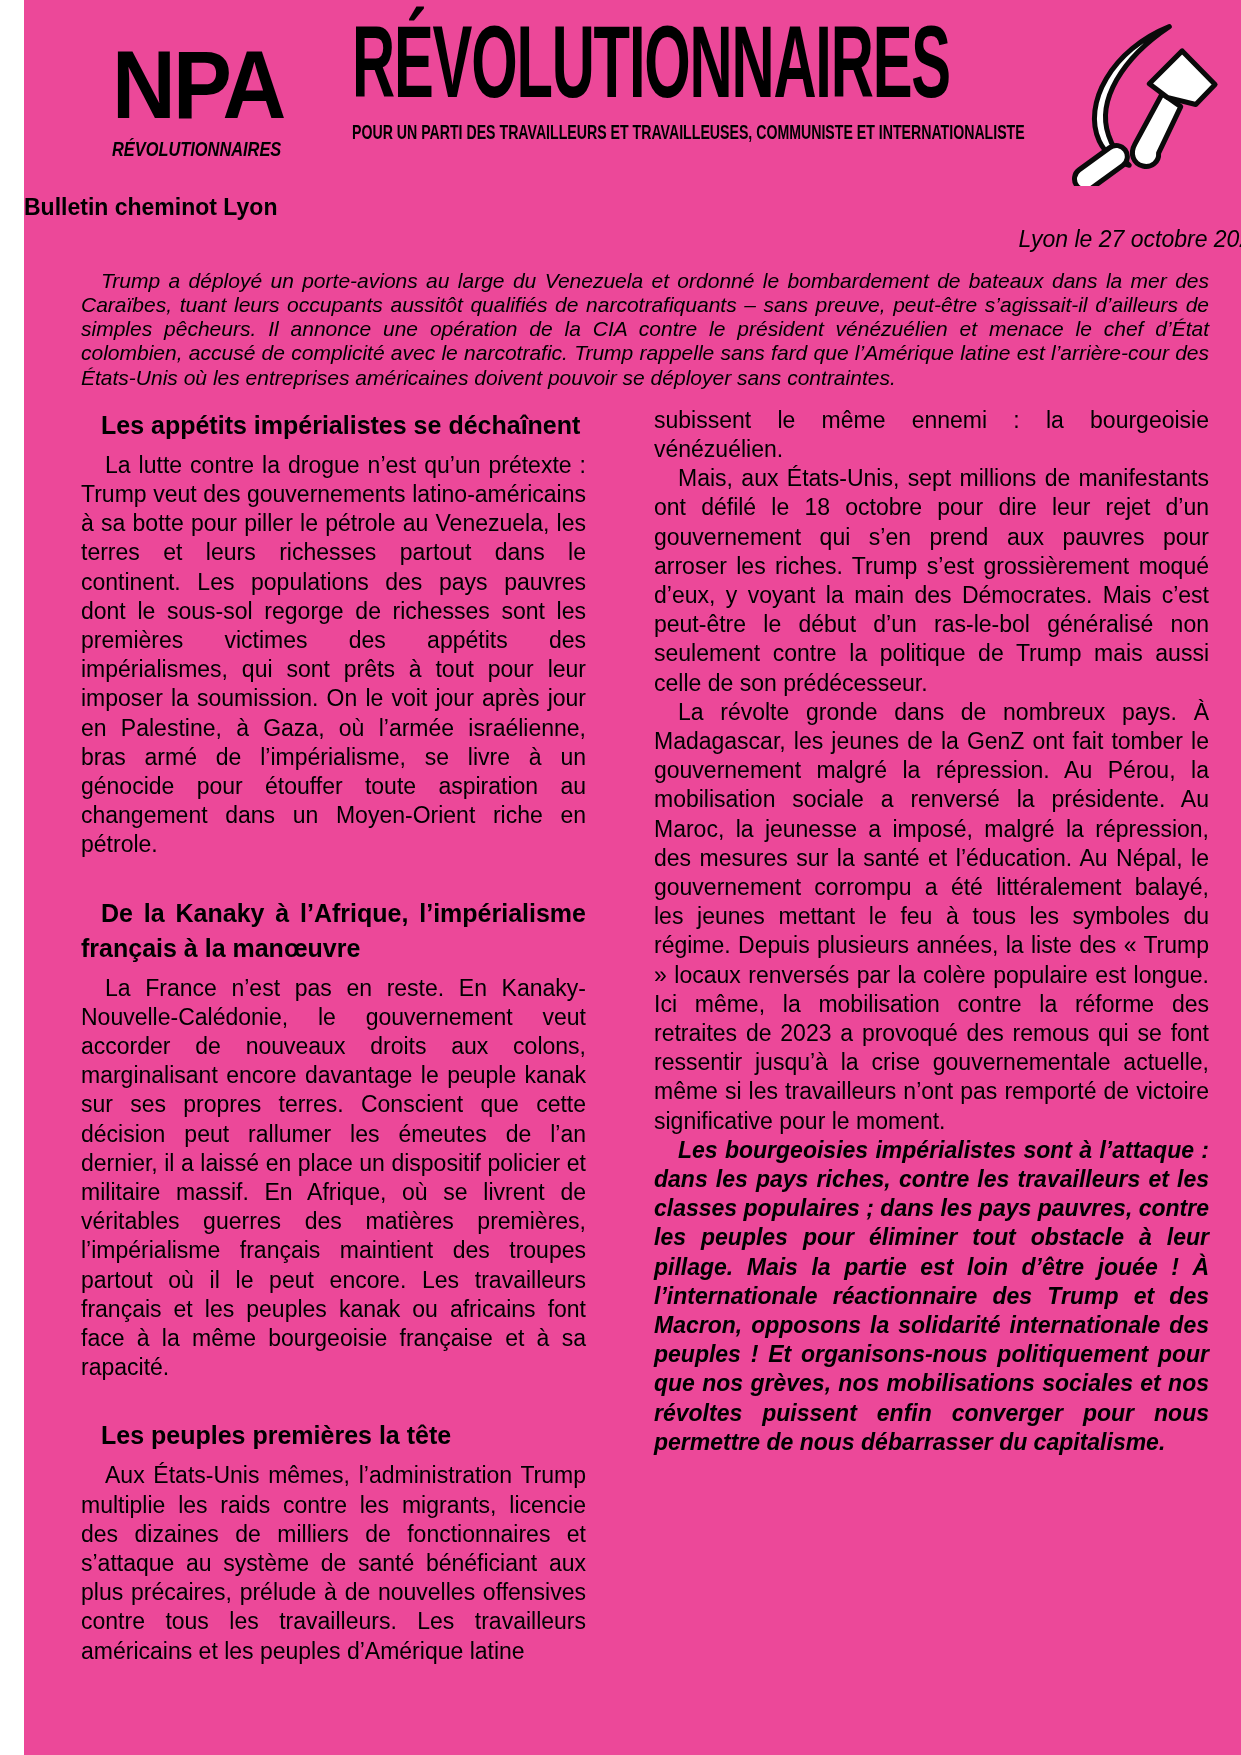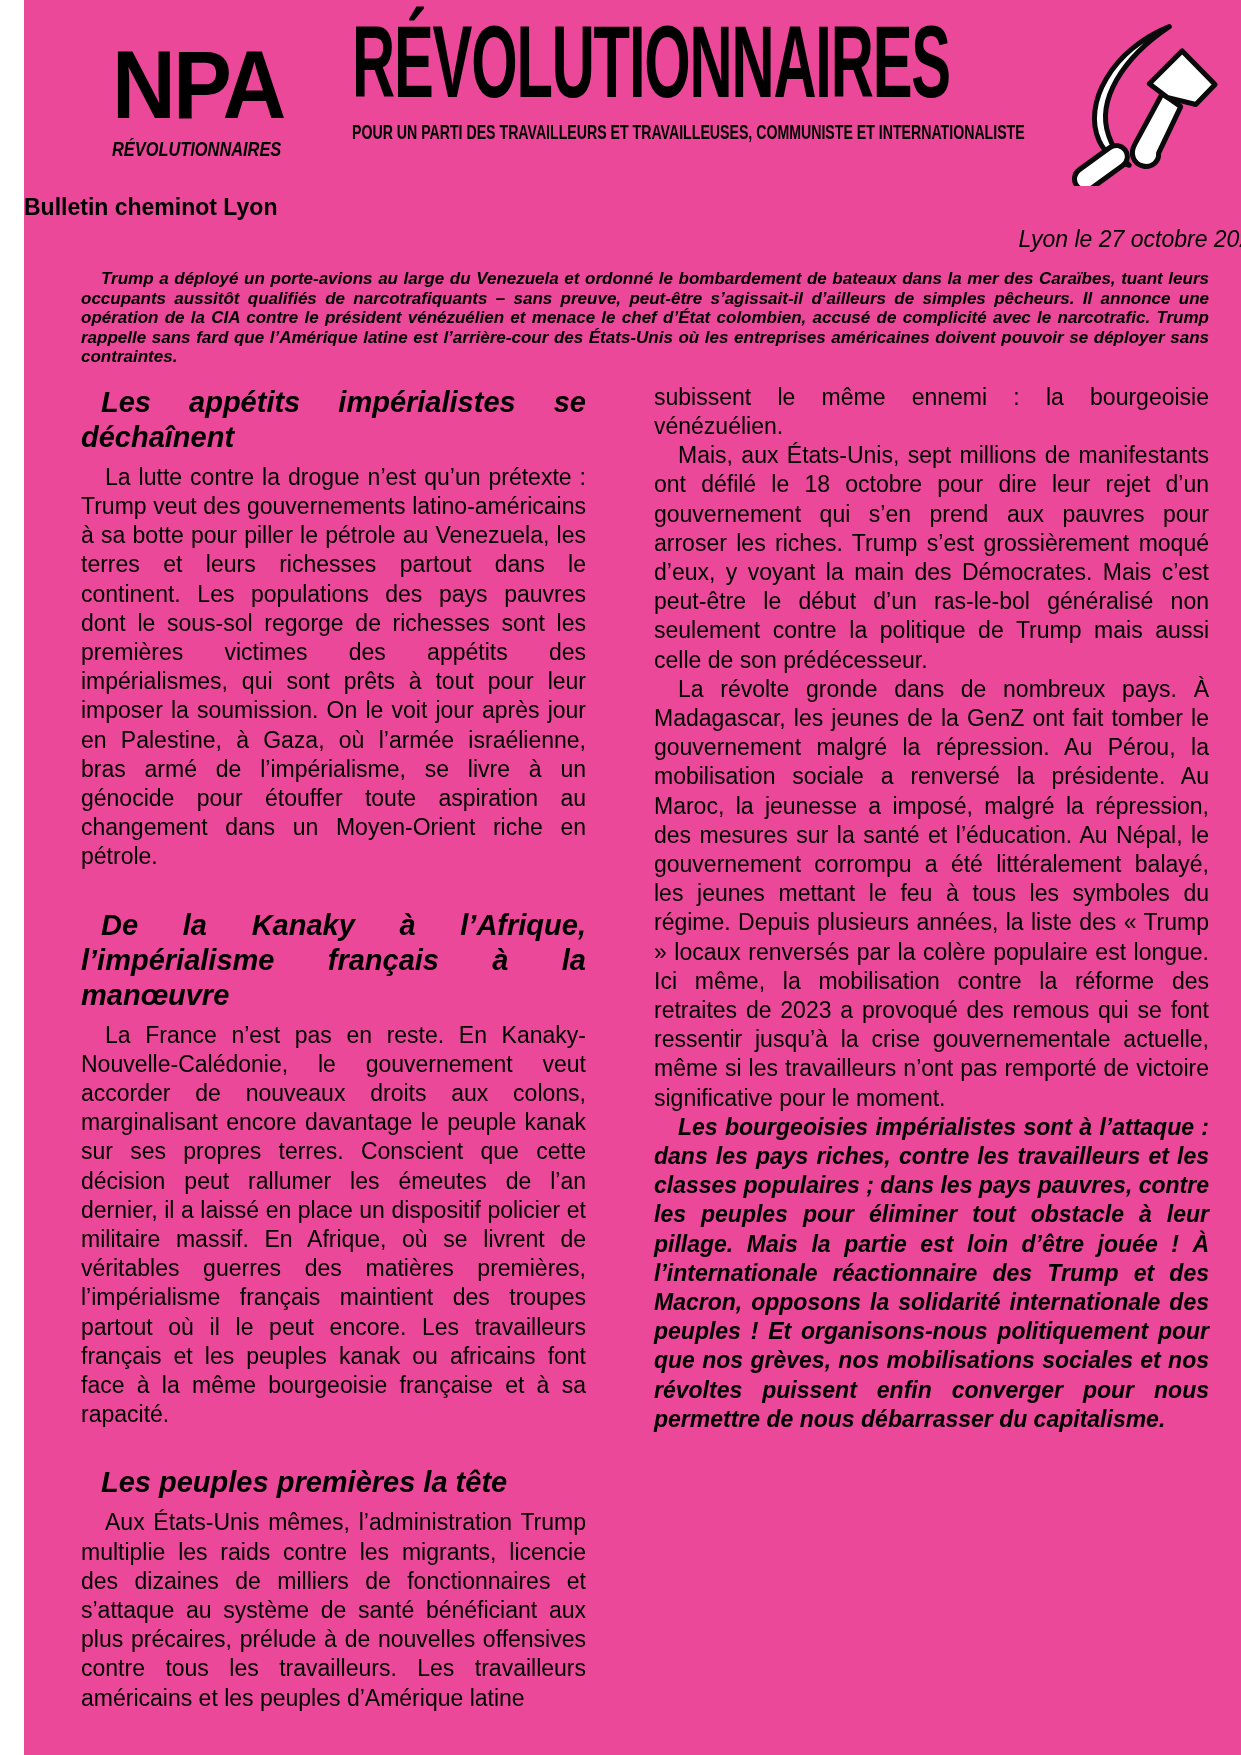--- a/index.html
+++ b/index.html
@@ -30,30 +30,30 @@
   .emblem { position:absolute; right:44px; top:18px; }
   
   .bulletin-line { text-align:left; font-weight:bold; font-size:23px; margin:2px 0 0; }
   .date-line { text-align:right; font-style:italic; font-size:23px; margin:5px 0 0; }
   .headline {
     text-align:center; font-weight:bold; font-style:italic; font-size:39px;
     letter-spacing:-0.5px; margin:18px 20px 0;
   }
   
   .intro {
-    margin:16px 56px 0 57px; font-weight:bold; font-style:italic;
-    font-size:17px; line-height:1.15; text-align:justify; text-indent:20px;
+    margin:16px 56px 0 57px; font-weight:normal; font-style:italic;
+    font-size:21px; line-height:1.15; text-align:justify; text-indent:20px;
   }
   
   .columns { display:flex; margin:16px 56px 0 57px; gap:68px; }
   .col { font-size:23px; line-height:29.2px; text-align:justify; }
   .col-left { flex:0 0 505px; width:505px; }
   .col-right { flex:1; min-width:0; }
   .heading {
-    font-size:29px; font-weight:bold; font-style:italic; line-height:35px;
+    font-size:25px; font-weight:bold; line-height:35px;
     text-align:justify; text-indent:20px; margin:36px 0 8px;
   }
   .heading:first-child { margin-top:2px; }
   .paragraph, .paragraph_noindent, .paragraph_emphasis { margin:0; text-indent:24px; }
   .paragraph_noindent { text-indent:0; }
   .paragraph_emphasis { font-weight:bold; font-style:italic; }
 </style>
 </head>
 <body>
 

